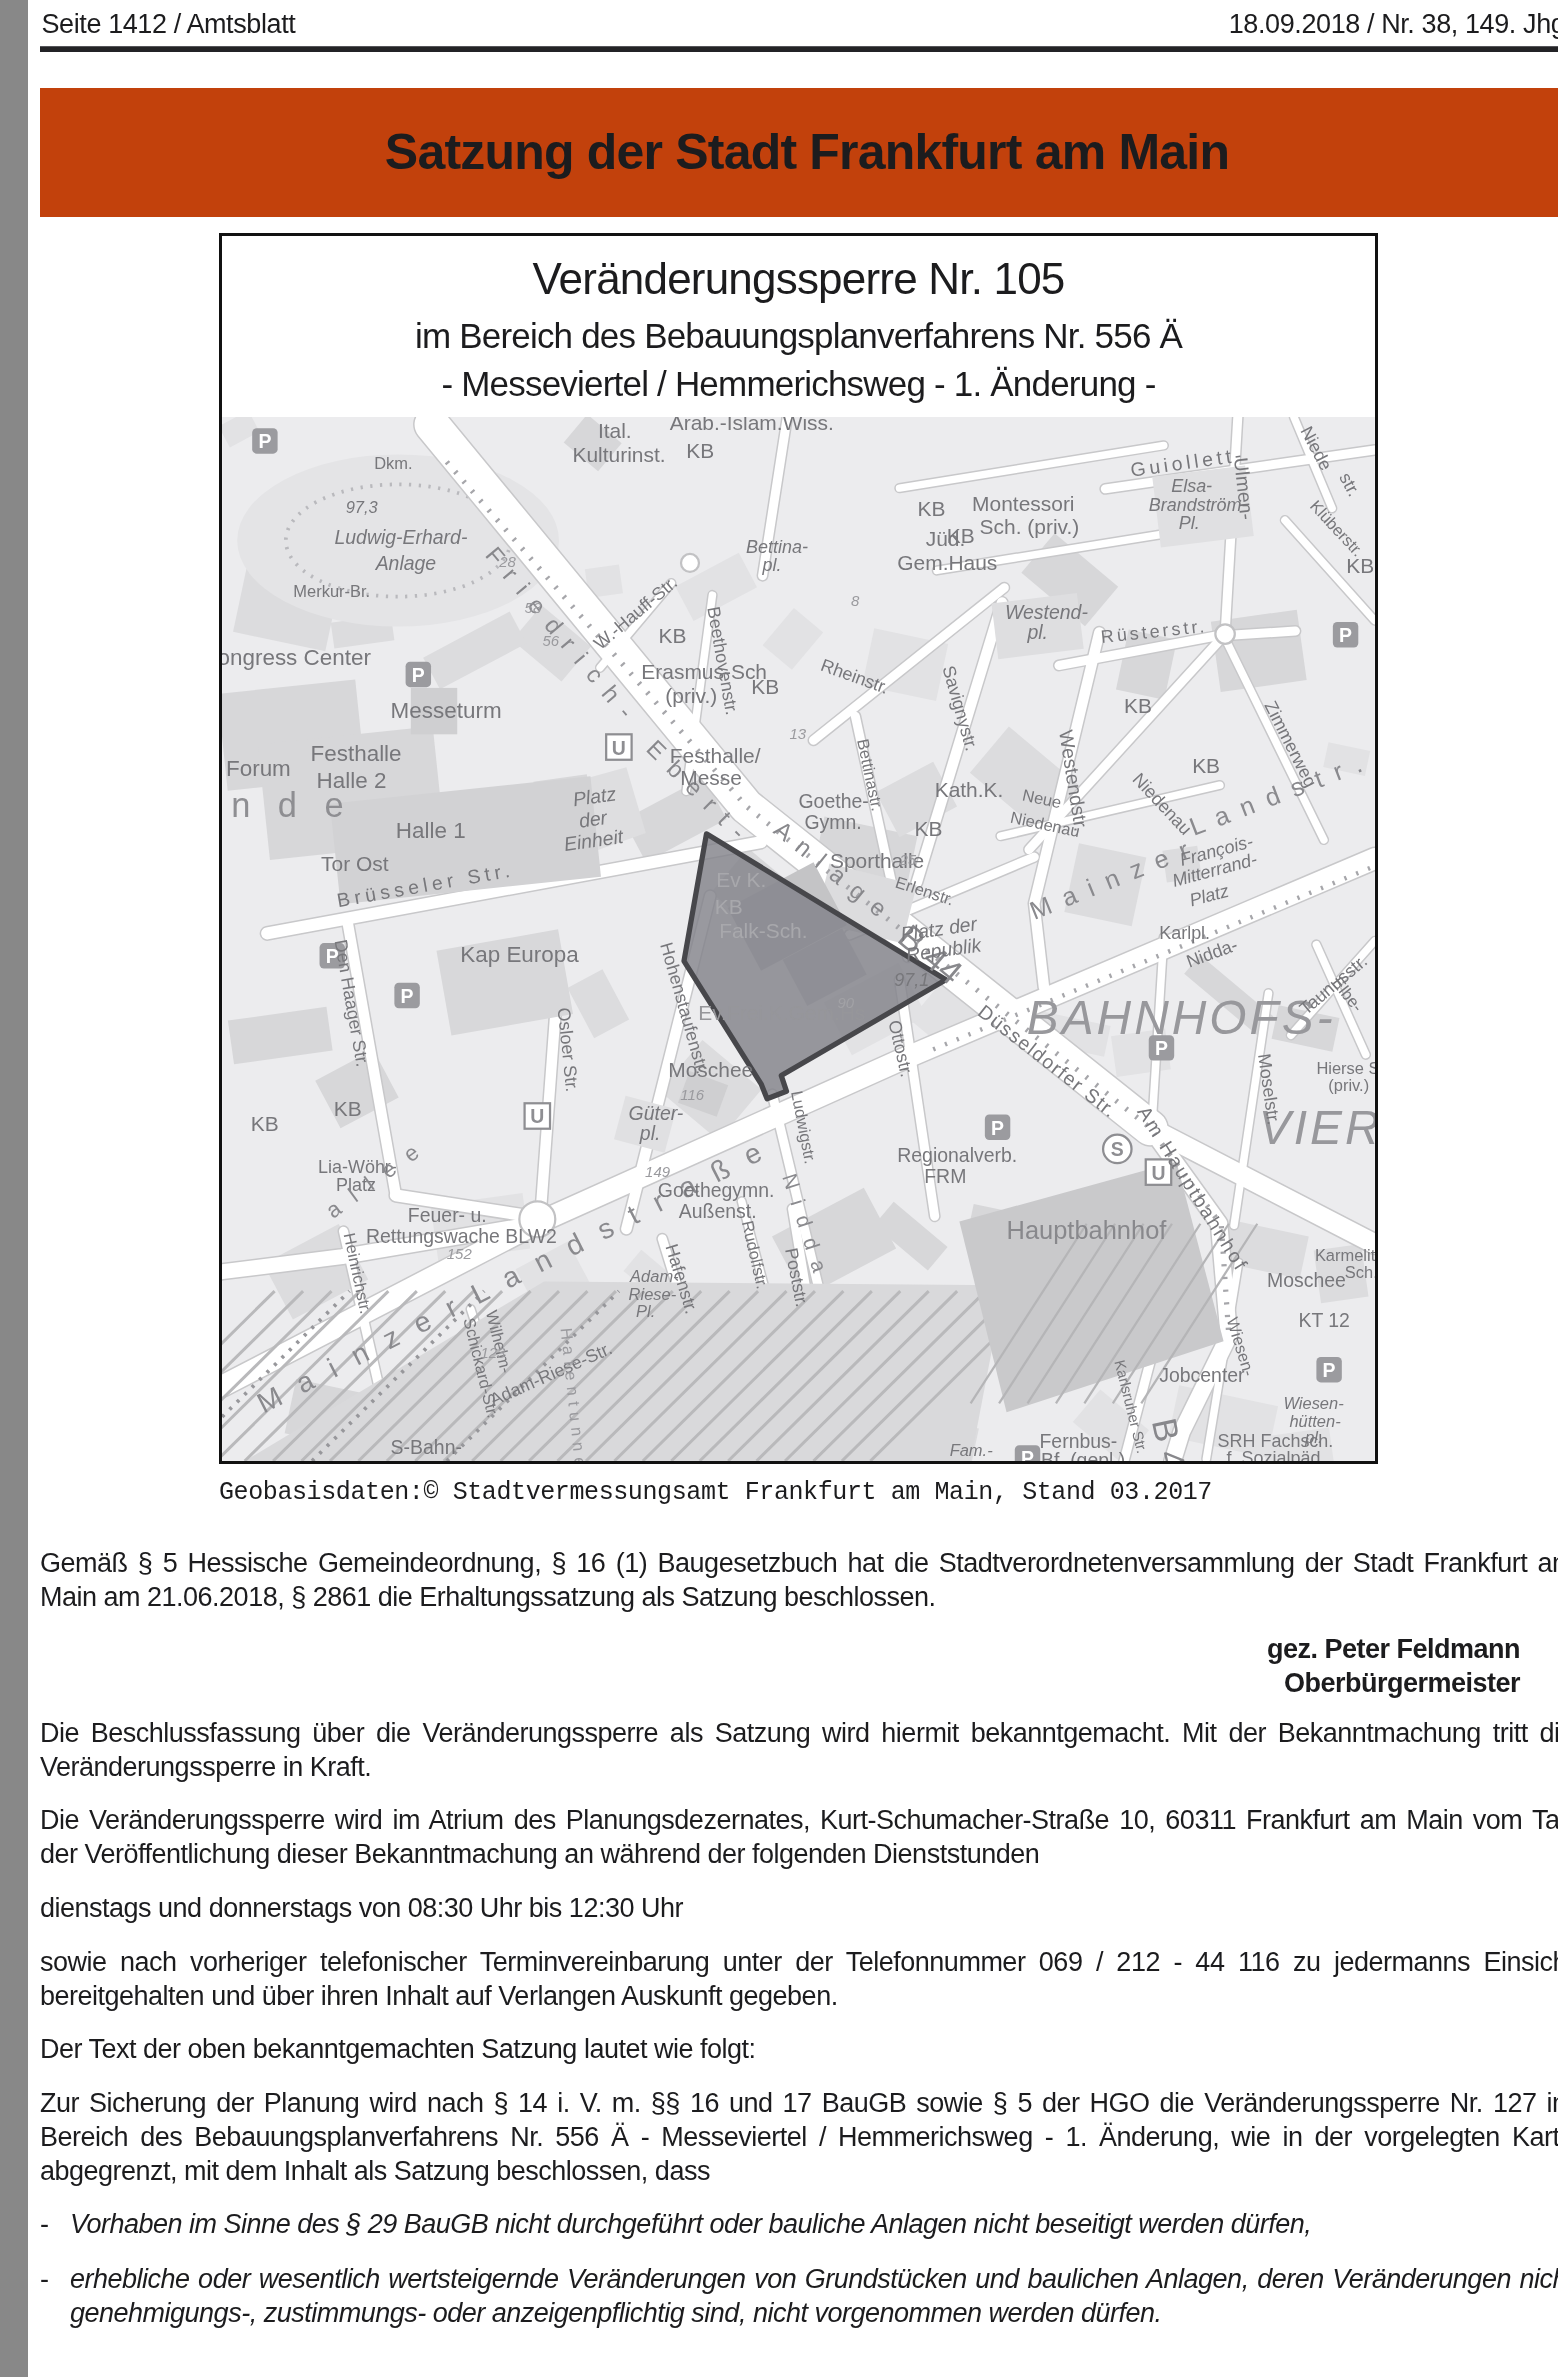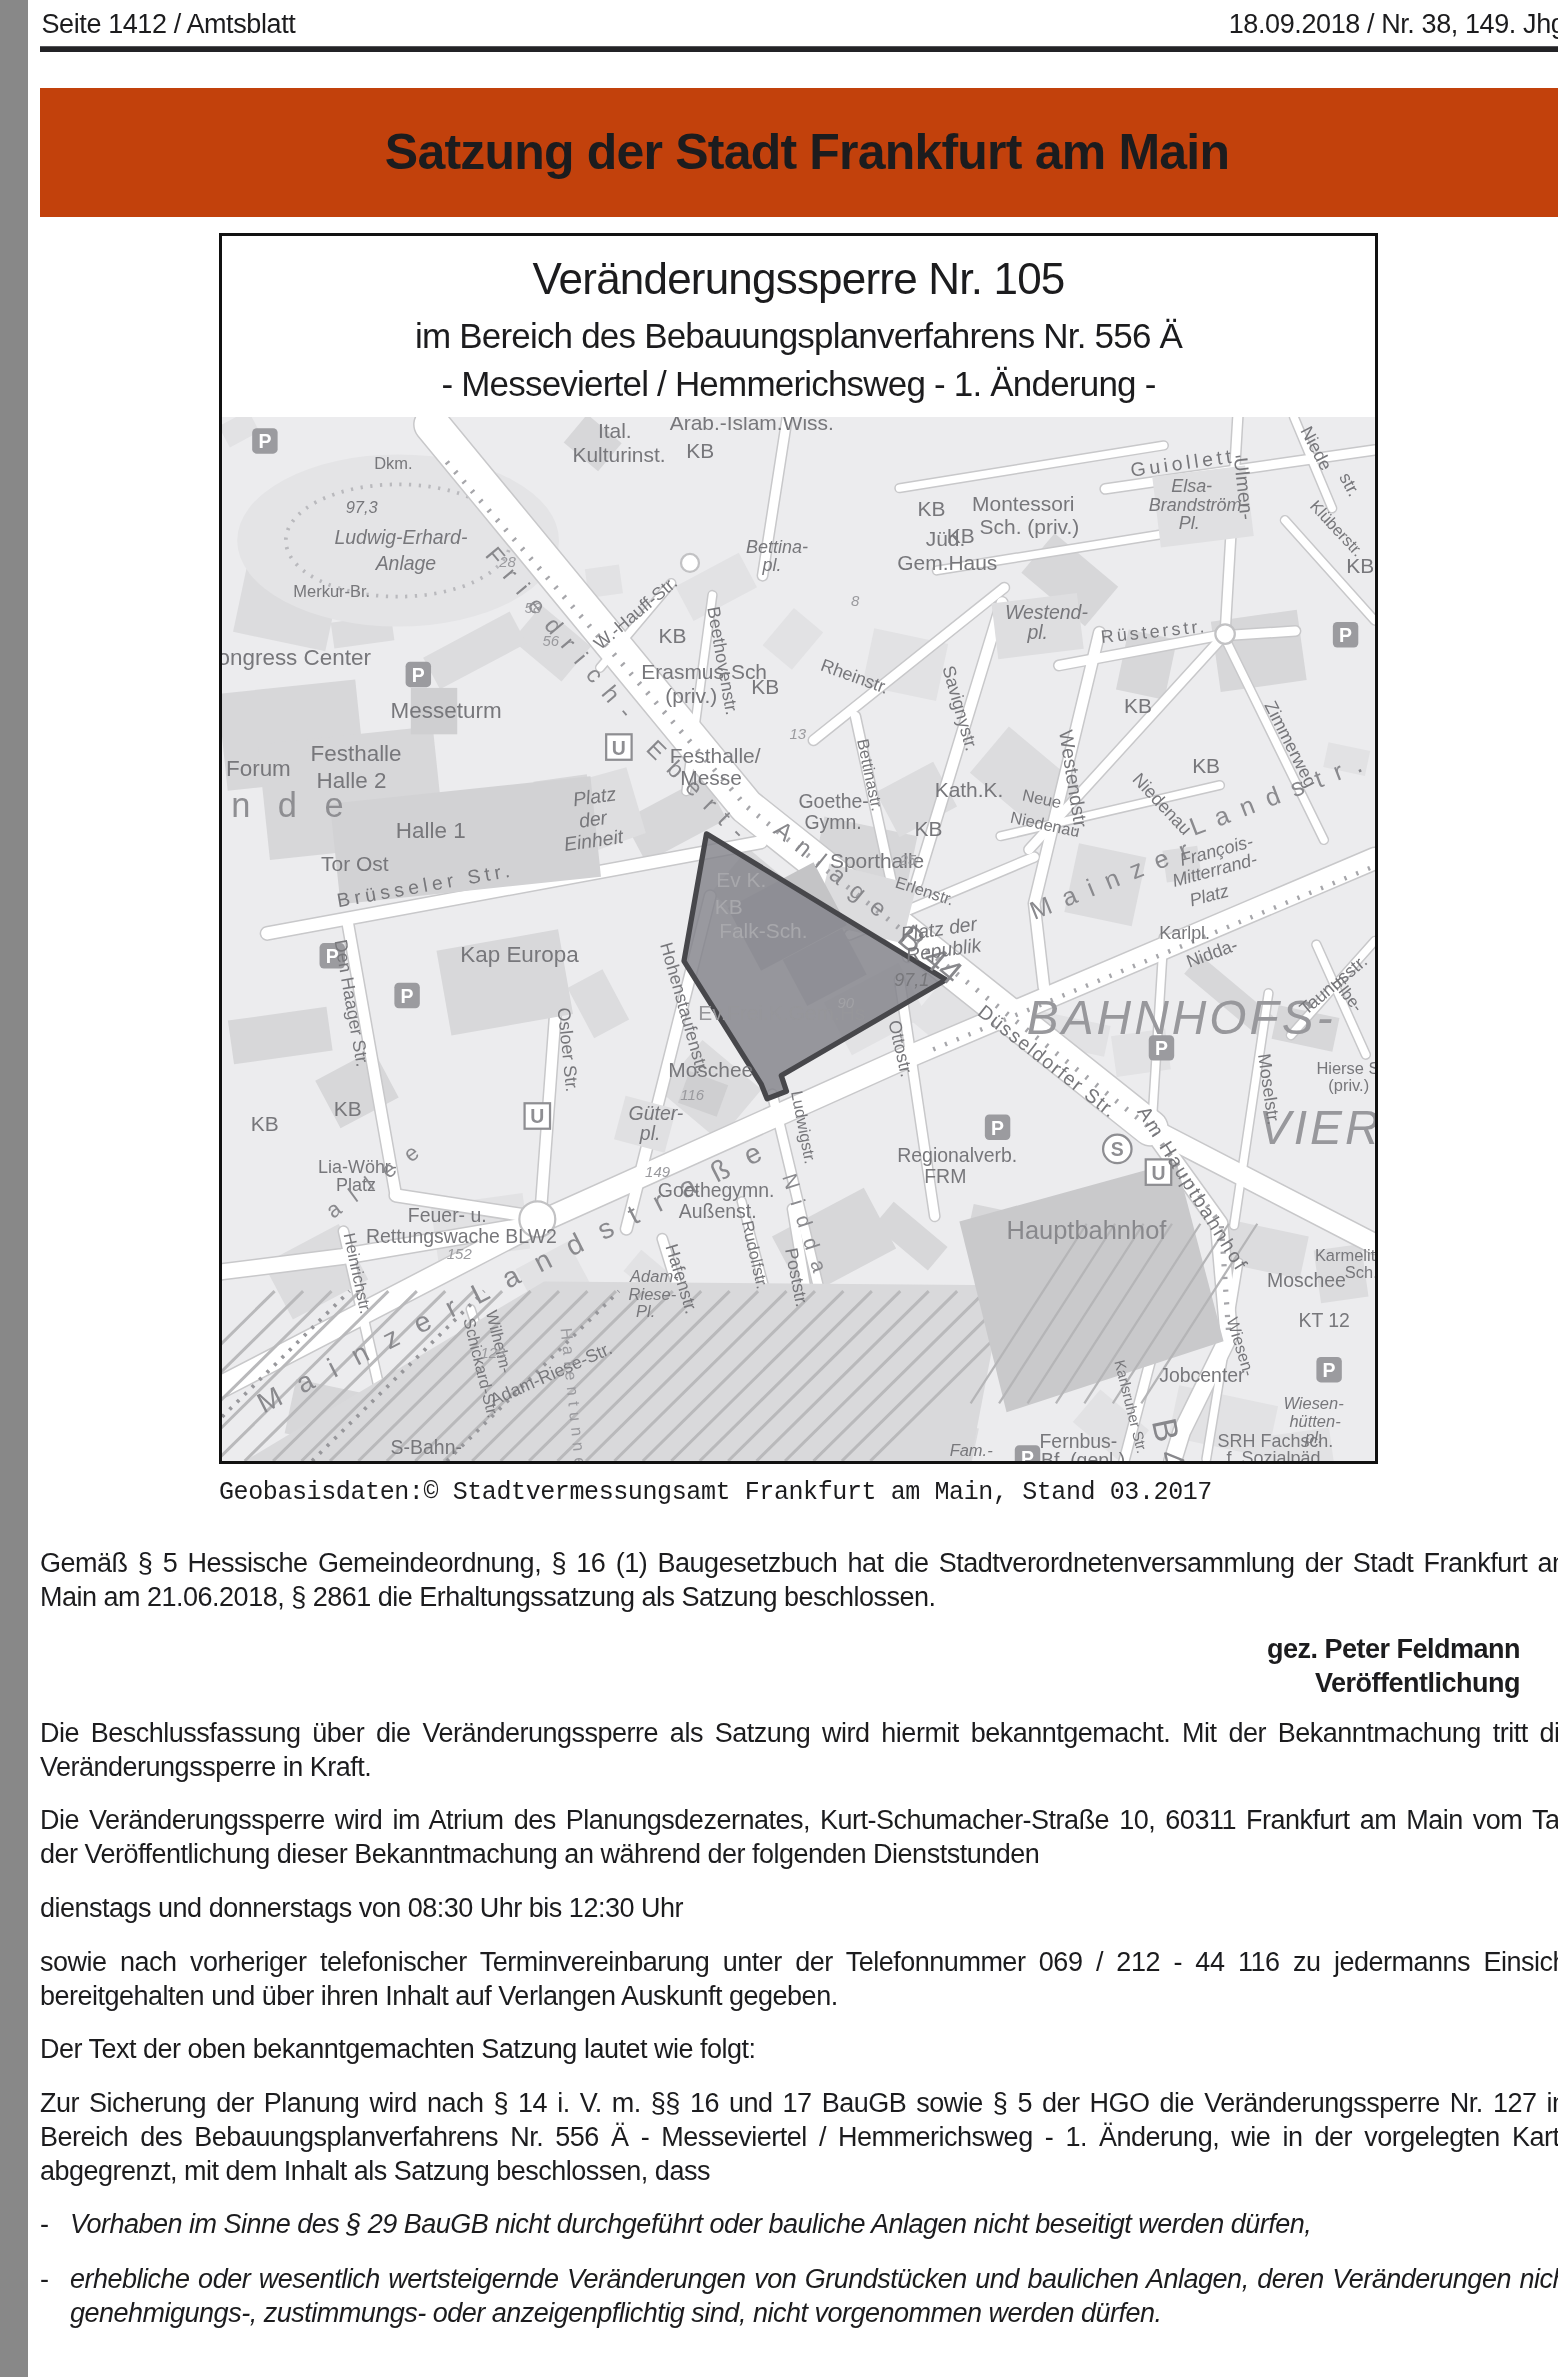--- a/index.html
+++ b/index.html
@@ -446,21 +446,21 @@
         </g>
     </svg>
   </div>
 
   <div class="caption">Geobasisdaten:© Stadtvermessungsamt Frankfurt am Main, Stand 03.2017</div>
 
   <div class="bodytxt">
     <p>Gemäß § 5 Hessische Gemeindeordnung, § 16 (1) Baugesetzbuch hat die Stadtverordnetenversammlung der Stadt Frankfurt am Main am 21.06.2018, § 2861 die Erhaltungssatzung als Satzung beschlossen.</p>
     <div class="sig">
       <div>gez. Peter Feldmann</div>
-      <div>Veröffentlichung</div>
+      <div>Oberbürgermeister</div>
     </div>
     <p>Die Beschlussfassung über die Veränderungssperre als Satzung wird hiermit bekanntgemacht. Mit der Bekanntmachung tritt die Veränderungssperre in Kraft.</p>
     <p>Die Veränderungssperre wird im Atrium des Planungsdezernates, Kurt-Schumacher-Straße 10, 60311 Frankfurt am Main vom Tag der Veröffentlichung dieser Bekanntmachung an während der folgenden Dienststunden</p>
     <p style="text-align:left;">dienstags und donnerstags von 08:30 Uhr bis 12:30 Uhr</p>
     <p>sowie nach vorheriger telefonischer Terminvereinbarung unter der Telefonnummer 069 / 212 - 44 116 zu jedermanns Einsicht bereitgehalten und über ihren Inhalt auf Verlangen Auskunft gegeben.</p>
     <p style="text-align:left;">Der Text der oben bekanntgemachten Satzung lautet wie folgt:</p>
     <p>Zur Sicherung der Planung wird nach § 14 i. V. m. §§ 16 und 17 BauGB sowie § 5 der HGO die Veränderungssperre Nr. 127 im Bereich des Bebauungsplanverfahrens Nr. 556 Ä - Messeviertel / Hemmerichsweg - 1. Änderung, wie in der vorgelegten Karte abgegrenzt, mit dem Inhalt als Satzung beschlossen, dass</p>
     <div class="bullet">
       <span class="dash">-</span>
       <span class="btxt">Vorhaben im Sinne des § 29 BauGB nicht durchgeführt oder bauliche Anlagen nicht beseitigt werden dürfen,</span>

